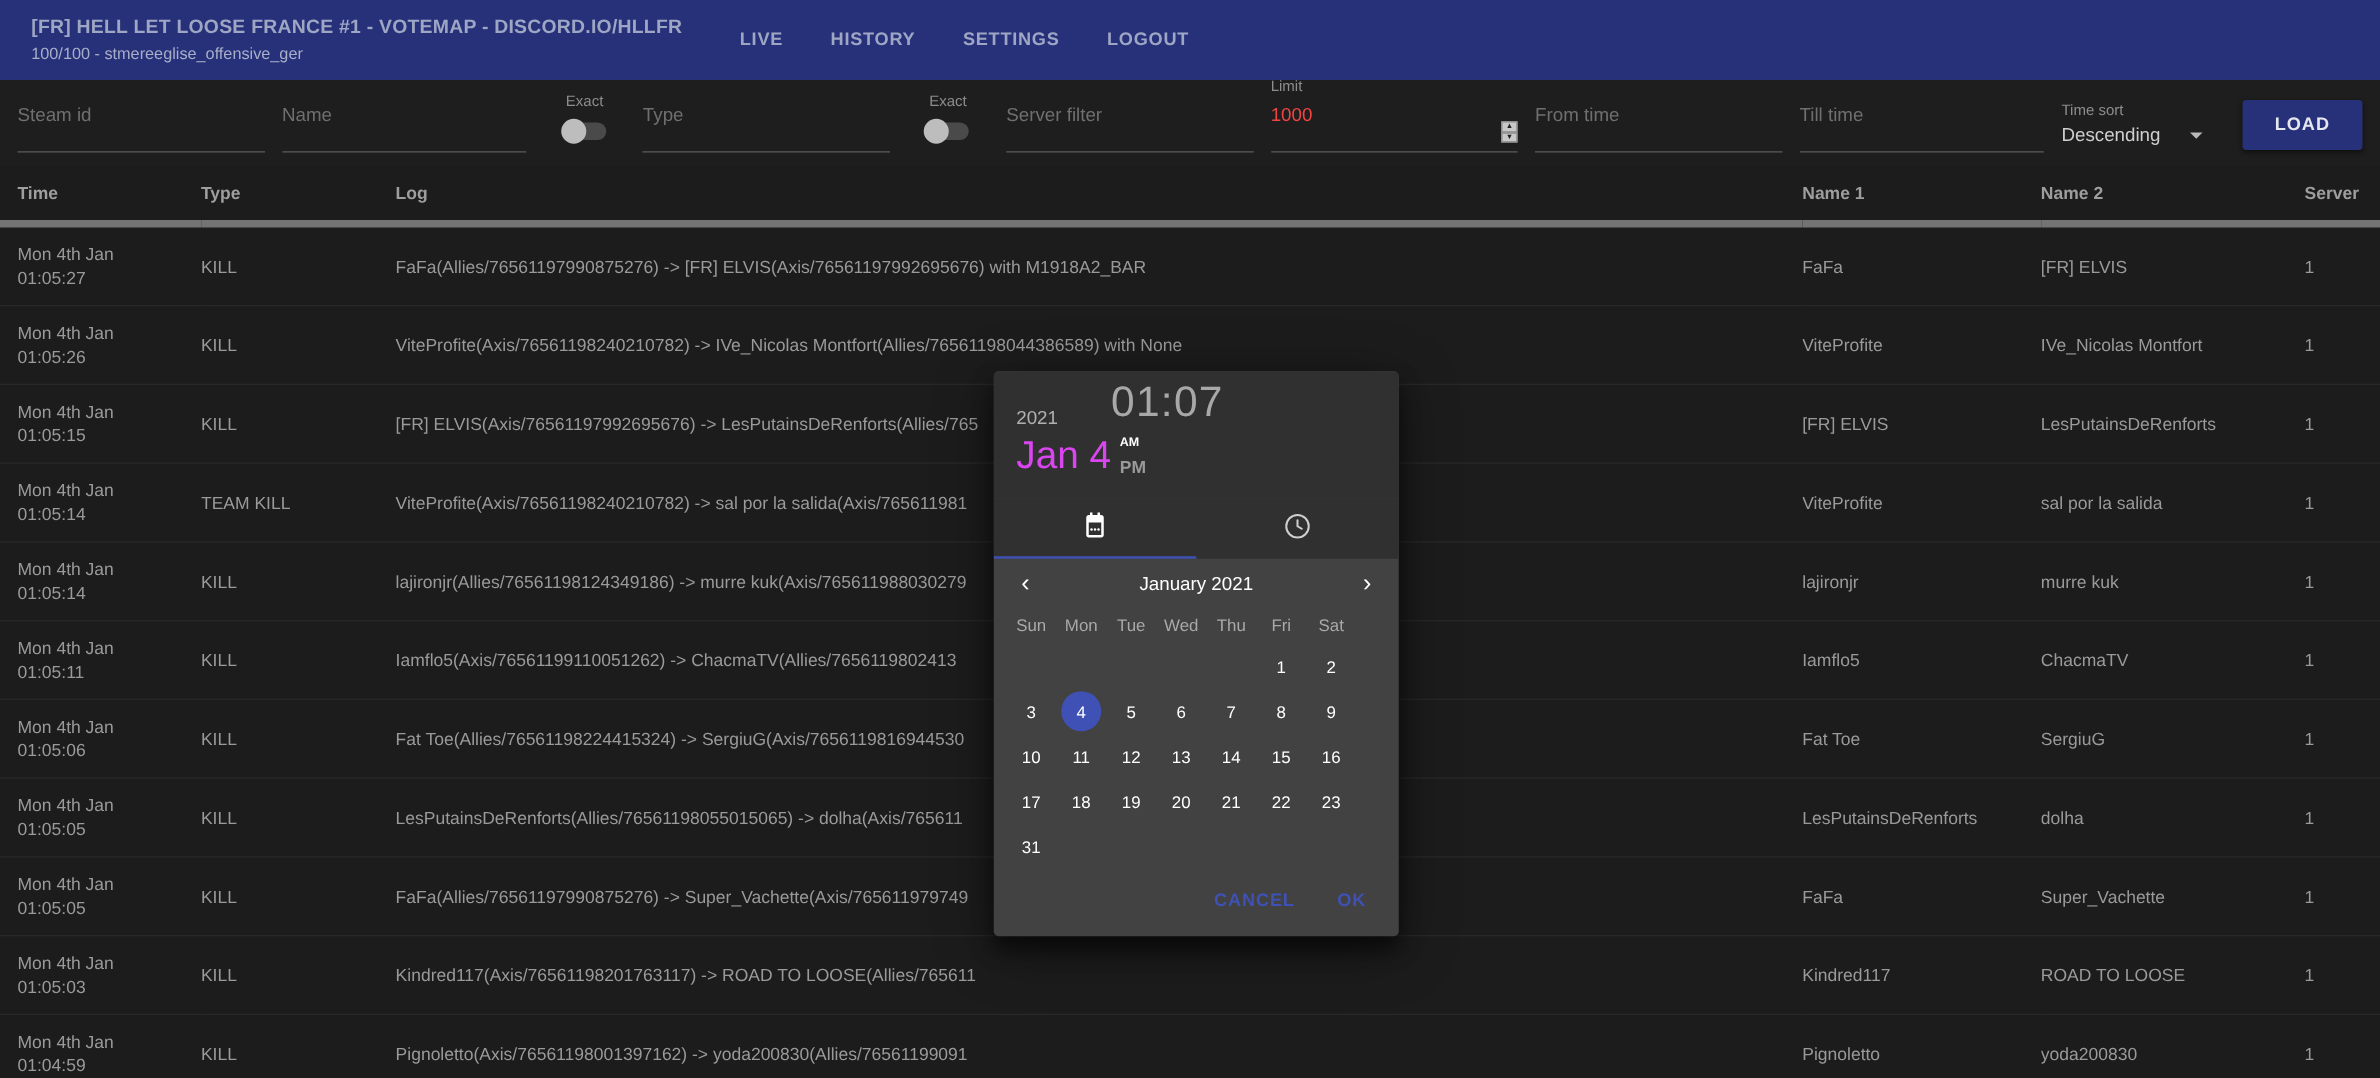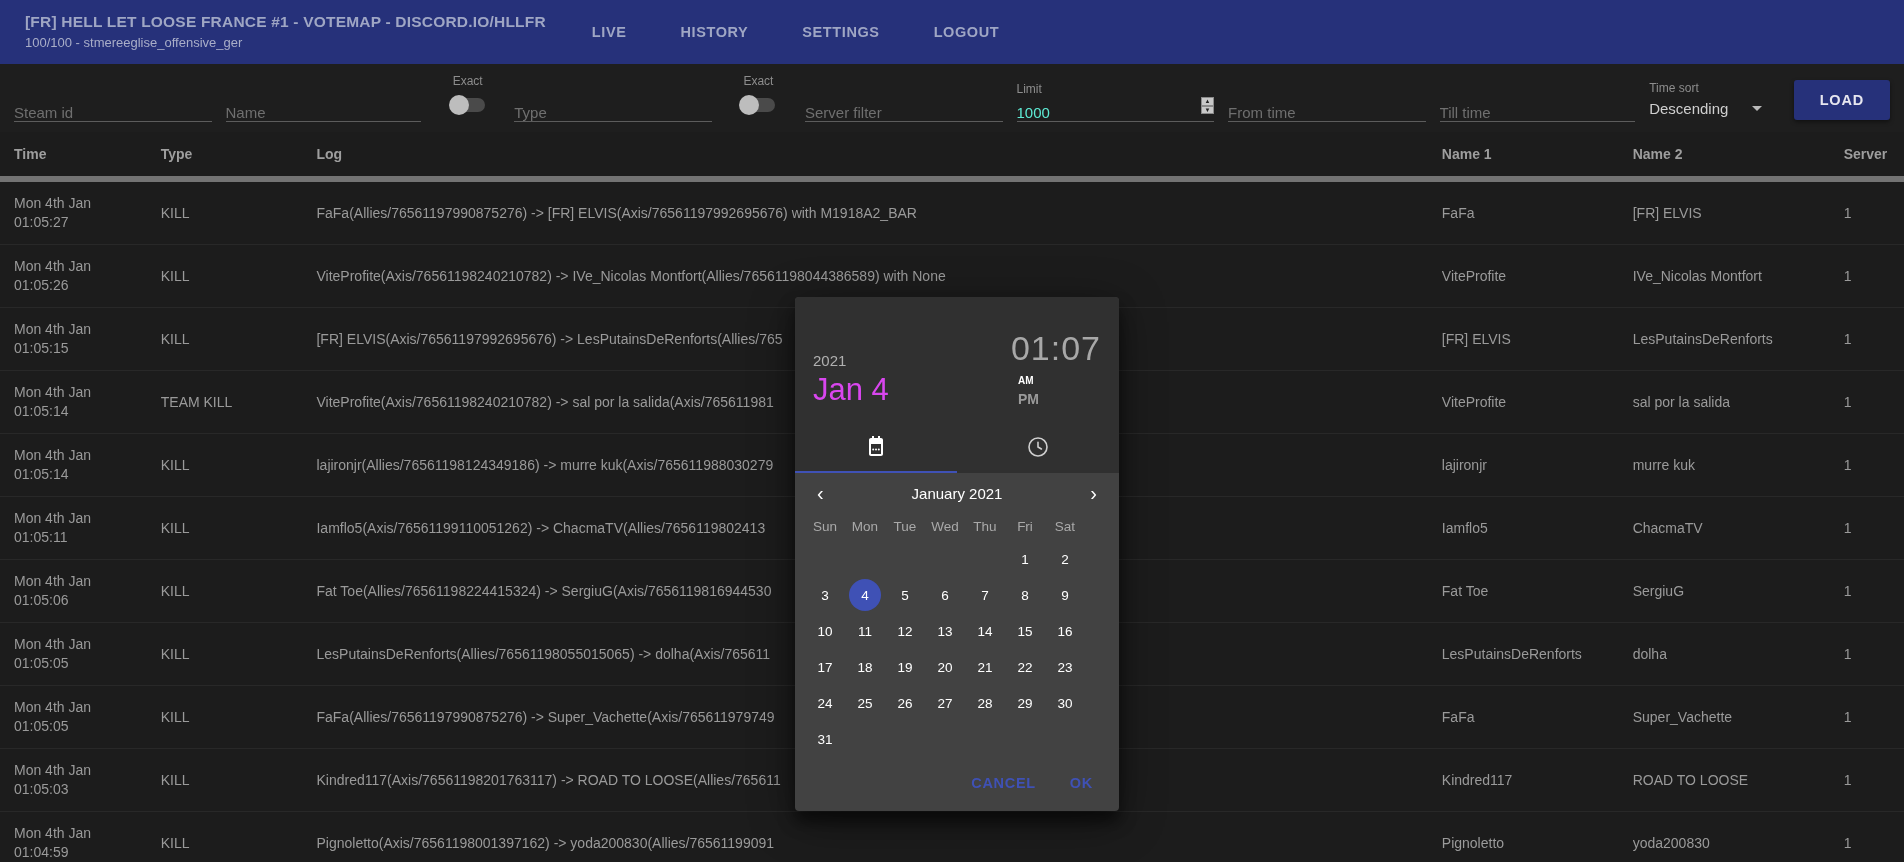--- a/index.html
+++ b/index.html
@@ -28,21 +28,21 @@
     letter-spacing: 0.2px;
     line-height: 20px;
     text-transform: uppercase;
   }
   .app-subtitle {
     font-size: 13px;
     color: #a9aec8;
     line-height: 18px;
     margin-top: 2px;
   }
-  .nav { display: flex; margin-left: 30px; gap: 22px; }
+  .nav { display: flex; margin-left: 30px; gap: 6px; }
   .nav-link {
     color: #9fa6c4;
     font-size: 14.5px;
     font-weight: 600;
     letter-spacing: 0.6px;
     padding: 10px 16px;
     text-decoration: none;
     cursor: pointer;
     border-radius: 3px;
     white-space: nowrap;
@@ -63,24 +63,24 @@
     font-size: 12px;
     color: #8d8d8d;
     margin-bottom: 4px;
     height: 15px;
     line-height: 15px;
   }
   .field-input {
     background: transparent;
     border: none;
     border-bottom: 1px solid #5c5c5c;
-    color: #5eead4;
+    color: #ef4444;
     font-family: "Liberation Sans", sans-serif;
     font-size: 15px;
-    padding: 3px 0 0 0;
+    padding: 3px 0 20px 0;
     outline: none;
     width: 100%;
   }
   .field-input::placeholder { color: #6f6f6f; }
 
   .w-steam { width: 200px; }
   .w-name  { width: 198px; }
   .w-type  { width: 200px; }
   .w-server{ width: 200px; }
   .w-limit { width: 200px; }
@@ -193,24 +193,24 @@
     left: 795px; top: 297px;
     width: 324px;
     background: #424242;
     border-radius: 4px;
     box-shadow: 0 11px 15px rgba(0,0,0,.5), 0 9px 46px rgba(0,0,0,.4);
     pointer-events: auto;
     overflow: hidden;
   }
   .dlg-header {
     background: #303030;
-    padding: 30px 18px 16px 18px;
+    padding: 4px 18px 16px 18px;
     display: flex;
     align-items: flex-end;
-    justify-content: space-between;
+    justify-content: flex-start;
   }
   .dlg-date { display: flex; flex-direction: column; }
   .dlg-year { font-size: 15px; color: #b0b0b0; line-height: 20px; }
   .dlg-day { font-size: 31px; color: #d946ef; line-height: 38px; font-weight: normal; }
   .dlg-time { display: flex; align-items: flex-start; flex-direction: column; }
   .dlg-clock { font-size: 34px; color: #a8a8a8; line-height: 42px; letter-spacing: 1px; }
   .dlg-ampm { display: flex; flex-direction: column; margin-left: 7px; margin-top: 2px; }
   .dlg-am { font-size: 10px; font-weight: bold; color: #ffffff; line-height: 19px; cursor: pointer; }
   .dlg-pm { font-size: 14px; font-weight: bold; color: #9a9a9a; line-height: 19px; cursor: pointer; }
 
@@ -619,43 +619,20 @@
           </div>
           <div class="cal-cell">
             <span class="num">22</span>
           </div>
           <div class="cal-cell">
             <span class="num">23</span>
           </div>
         </div>
         <div class="cal-row">
           <div class="cal-cell">
-            <span class="num">24</span>
-          </div>
-          <div class="cal-cell">
-            <span class="num">25</span>
-          </div>
-          <div class="cal-cell">
-            <span class="num">26</span>
-          </div>
-          <div class="cal-cell">
-            <span class="num">27</span>
-          </div>
-          <div class="cal-cell">
-            <span class="num">28</span>
-          </div>
-          <div class="cal-cell">
-            <span class="num">29</span>
-          </div>
-          <div class="cal-cell">
-            <span class="num">30</span>
-          </div>
-        </div>
-        <div class="cal-row">
-          <div class="cal-cell">
             <span class="num">31</span>
           </div>
           <div class="cal-cell empty"></div>
           <div class="cal-cell empty"></div>
           <div class="cal-cell empty"></div>
           <div class="cal-cell empty"></div>
           <div class="cal-cell empty"></div>
           <div class="cal-cell empty"></div>
         </div>
       </div>

